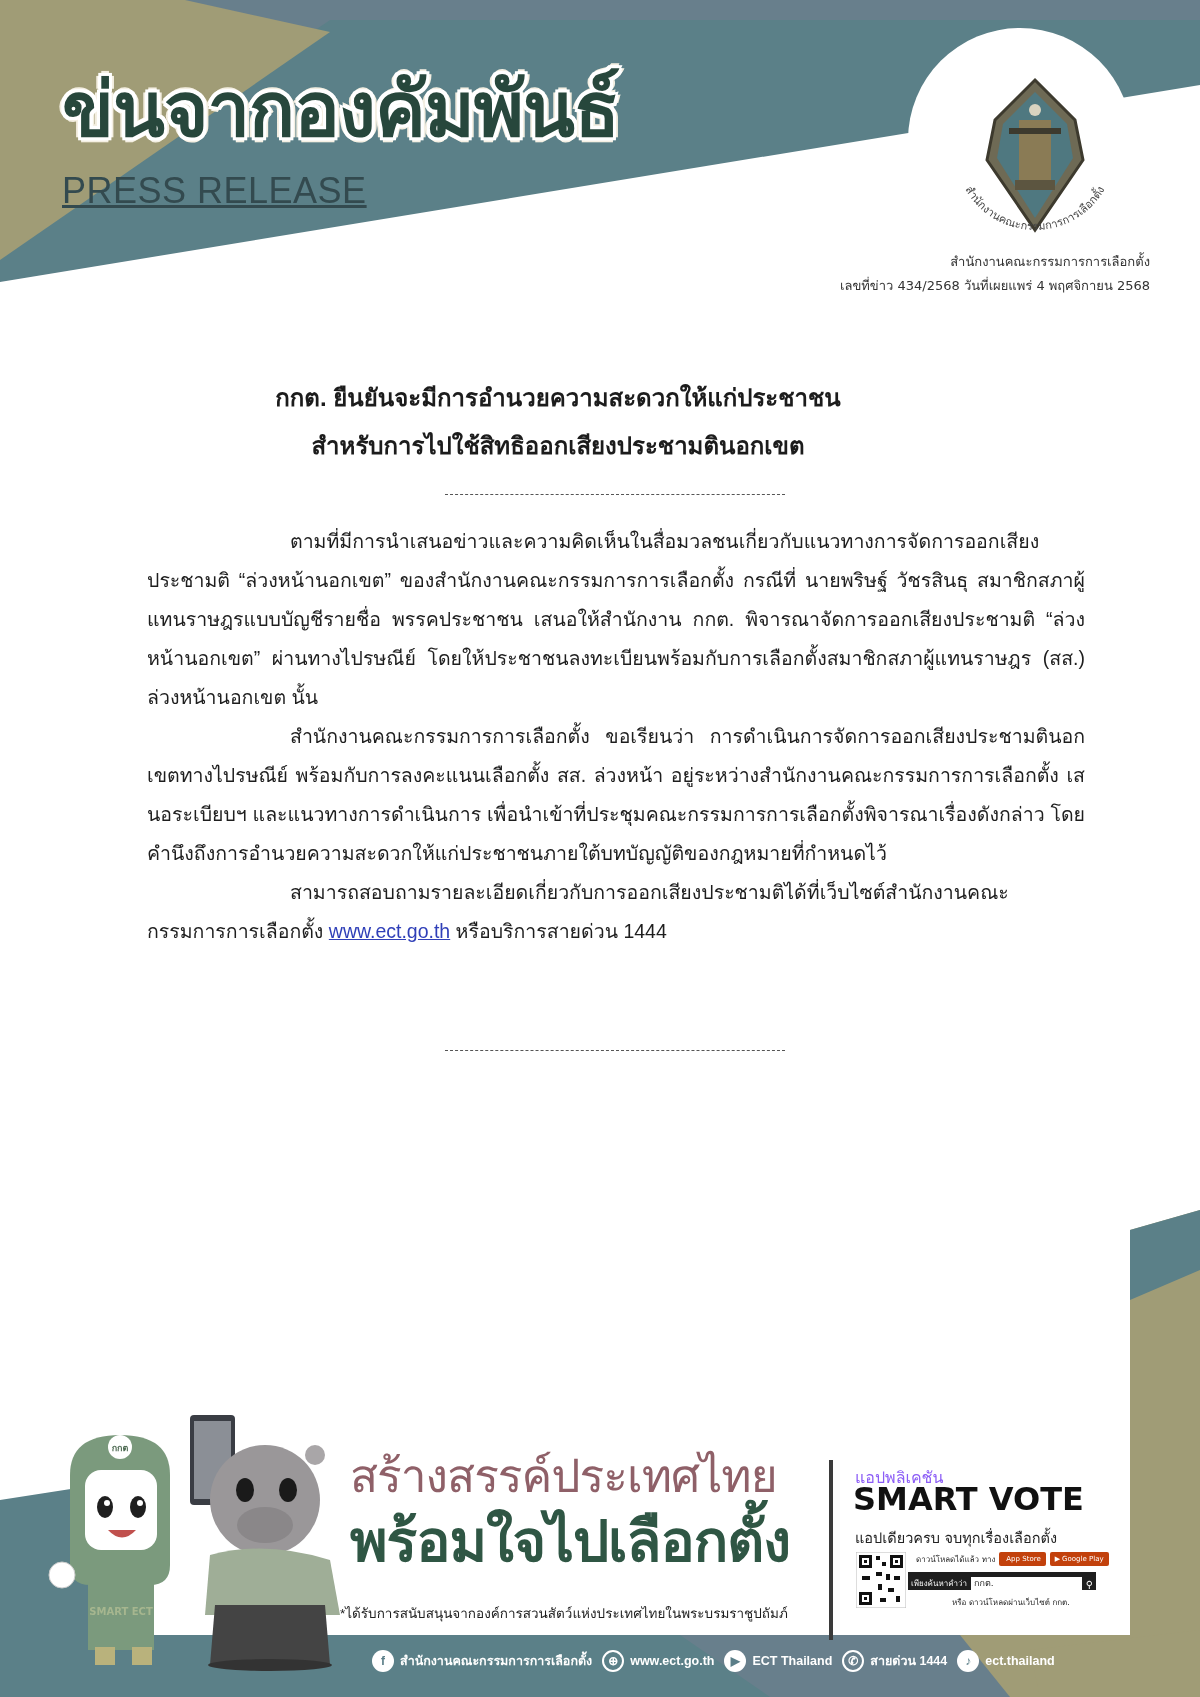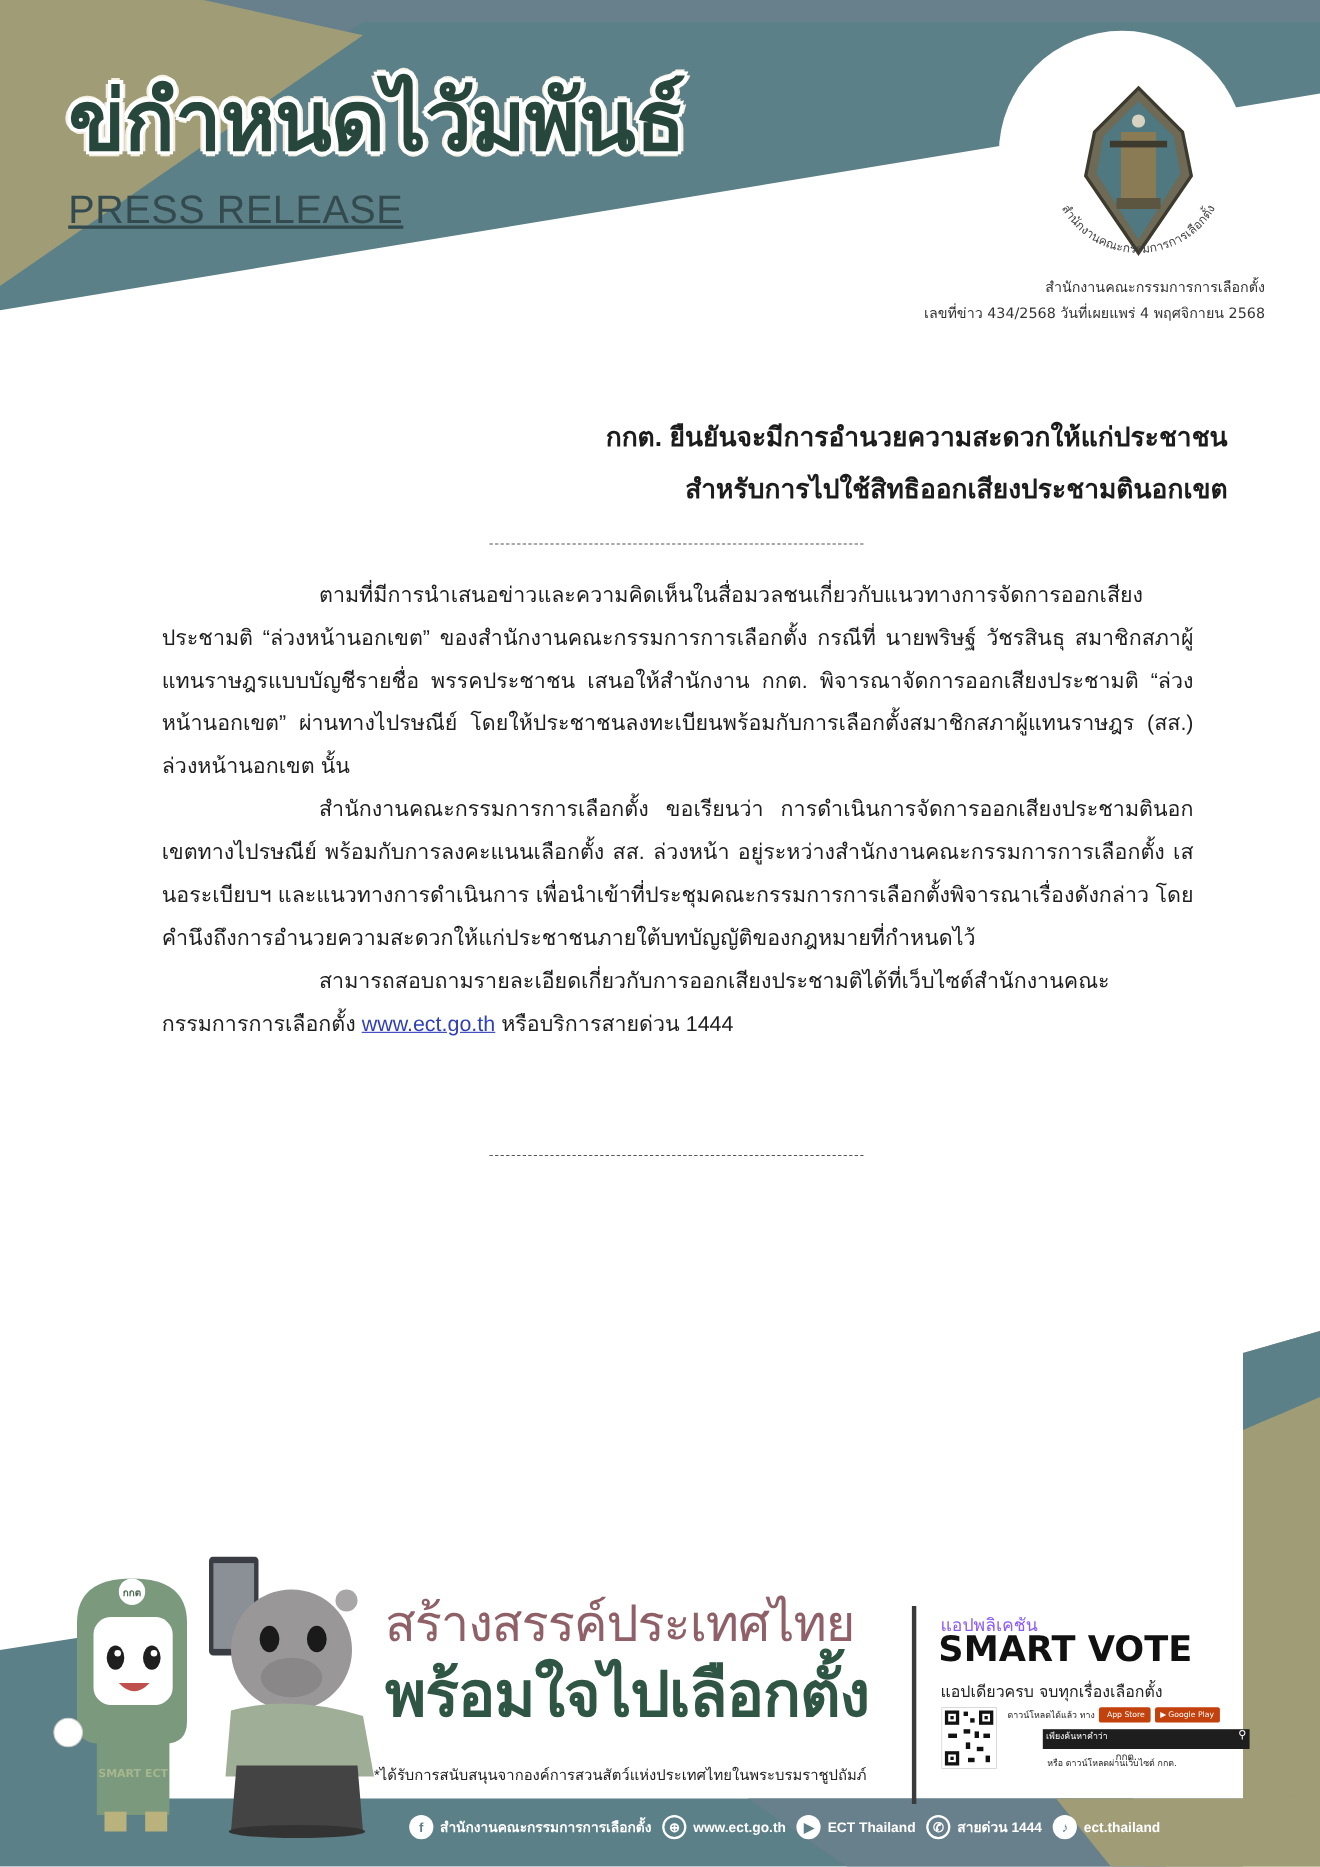--- a/index.html
+++ b/index.html
@@ -26,21 +26,21 @@
     color: #334a4f; letter-spacing: 0.5px; text-decoration: underline;
   }
   .seal { position: absolute; left: 935px; top: 70px; width: 200px; height: 170px; }
   .org-meta {
     position: absolute; right: 50px; top: 250px; text-align: right;
     font-size: 13px; line-height: 24px; color: #333;
   }
 
   
   .headline {
-    position: absolute; left: 0; top: 374px; width: 1116px; text-align: right;
+    position: absolute; left: 0; top: 374px; width: 1116px; text-align: center;
     font-family: "Liberation Sans", sans-serif; font-weight: bold;
     font-size: 24px; line-height: 48px; color: #1c1c1c;
   }
   .sep {
     position: absolute; left: 445px; width: 340px; height: 0;
     border-top: 1px dashed #555;
   }
   .body-text {
     position: absolute; left: 147px; top: 522px; width: 938px;
     font-family: "Liberation Sans", sans-serif; font-size: 19.5px;
@@ -72,22 +72,22 @@
   }
   .app-tag { position: absolute; left: 855px; top: 346px; font-size: 14.5px; color: #222; }
   .qr { position: absolute; left: 856px; top: 372px; width: 50px; height: 56px; }
   .dl-row { position: absolute; left: 916px; top: 372px; display: flex; align-items: center; gap: 4px; }
   .dl-label { font-size: 8px; color: #222; }
   .store-badge {
     background: #c2410c; color: #fff; font-size: 7px; padding: 3px 5px;
     border-radius: 2px; display: inline-flex; align-items: center; gap: 2px;
   }
   .search-row {
-    position: absolute; left: 948px; top: 392px; width: 188px; height: 18px;
-    background: #1e1e1e; display: flex; align-items: flex-start; padding: 0 3px; gap: 4px;
+    position: absolute; left: 908px; top: 392px; width: 188px; height: 18px;
+    background: #1e1e1e; display: flex; align-items: flex-end; padding: 0 3px; gap: 4px;
   }
   .search-label { font-size: 8px; color: #fff; white-space: nowrap; }
   .search-box { flex: 1; height: 13px; background: #fff; font-size: 9px; color: #222; padding: 0 3px; line-height: 13px; margin-top: 20px; }
   .search-ic { color: #fff; font-size: 10px; }
   .web-note { position: absolute; left: 916px; top: 416px; font-size: 8px; color: #222; margin-left: 36px; }
   .support-note {
     position: absolute; left: 340px; top: 422px;
     font-family: "Liberation Sans", sans-serif; font-size: 13.5px; color: #1e1e1e;
   }
   .social {
@@ -113,21 +113,21 @@
 
     <polygon points="330,20 1200,20 1200,88 0,282 0,245" fill="#5b8088"></polygon>
 
     <polygon points="0,0 185,0 330,32 0,260" fill="#a09c76"></polygon>
 
     <polygon points="0,282 1200,85 1200,300 0,300" fill="#ffffff"></polygon>
 
     <circle cx="1020" cy="140" r="112" fill="#ffffff"></circle>
   </svg>
 
-  <div class="title-th">ข่กำหนดไวัมพันธ์</div>
+  <div class="title-th">ข่นจากองคัมพันธ์</div>
   <div class="title-en">PRESS RELEASE</div>
 
   <svg class="seal" viewBox="0 0 200 170">
     <defs>
       <path id="ringPath" d="M20,80 A80,80 0 0,0 180,80"></path>
     </defs>
     <polygon points="100,10 140,50 148,90 100,160 52,90 60,50" fill="#6e6a55" stroke="#3d3a2e" stroke-width="3"></polygon>
     <polygon points="100,22 132,54 138,88 100,148 62,88 68,54" fill="#4f7880"></polygon>
     <rect x="84" y="50" width="32" height="60" fill="#8a7b55"></rect>
     <rect x="74" y="58" width="52" height="6" fill="#3d3a2e"></rect>

